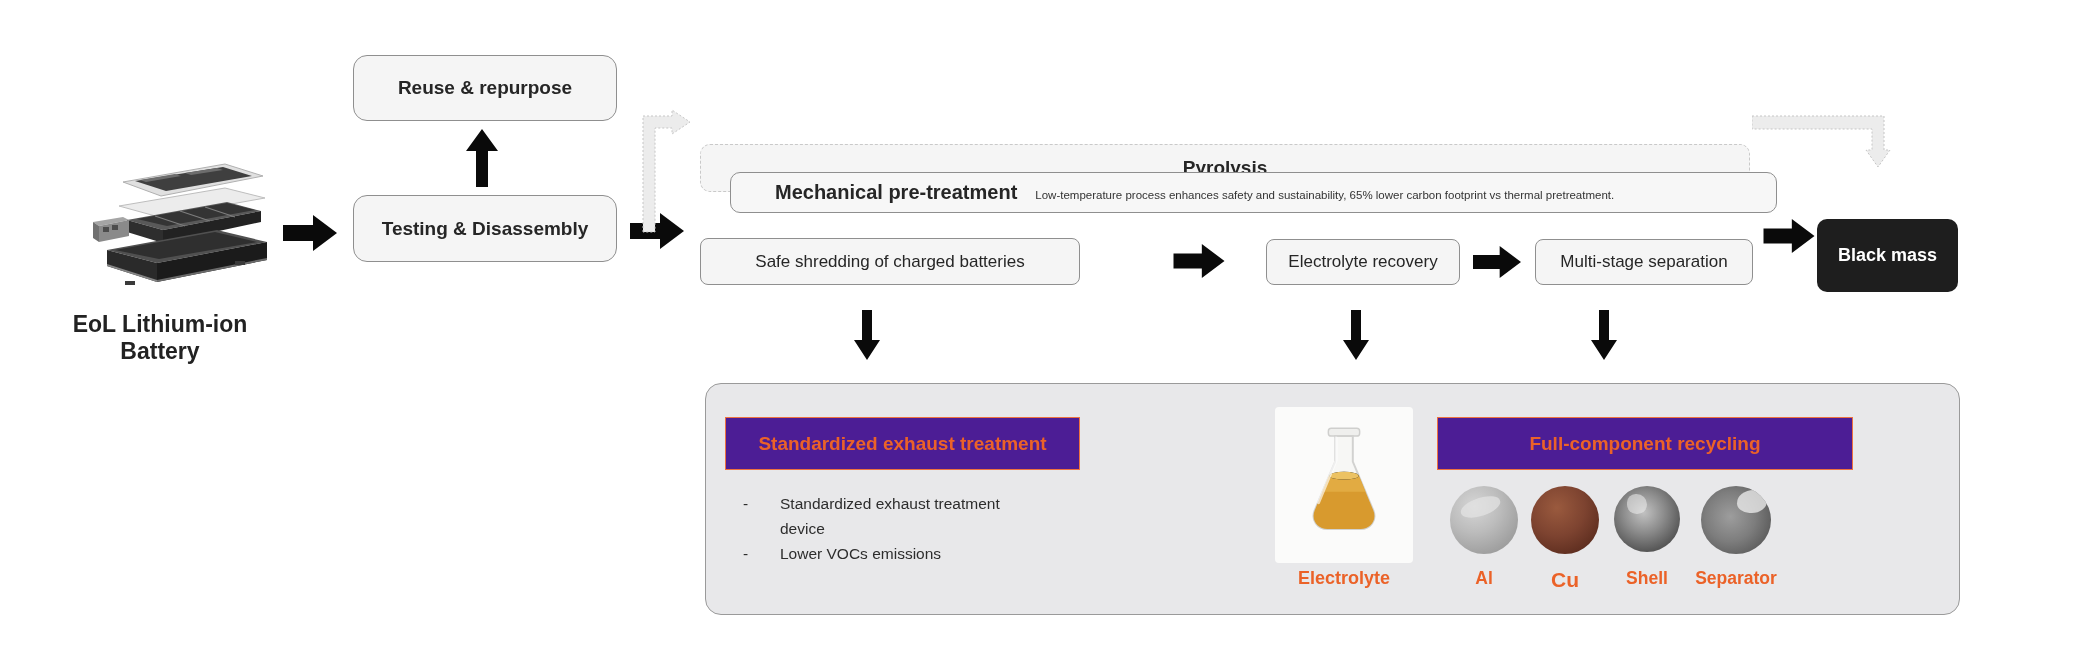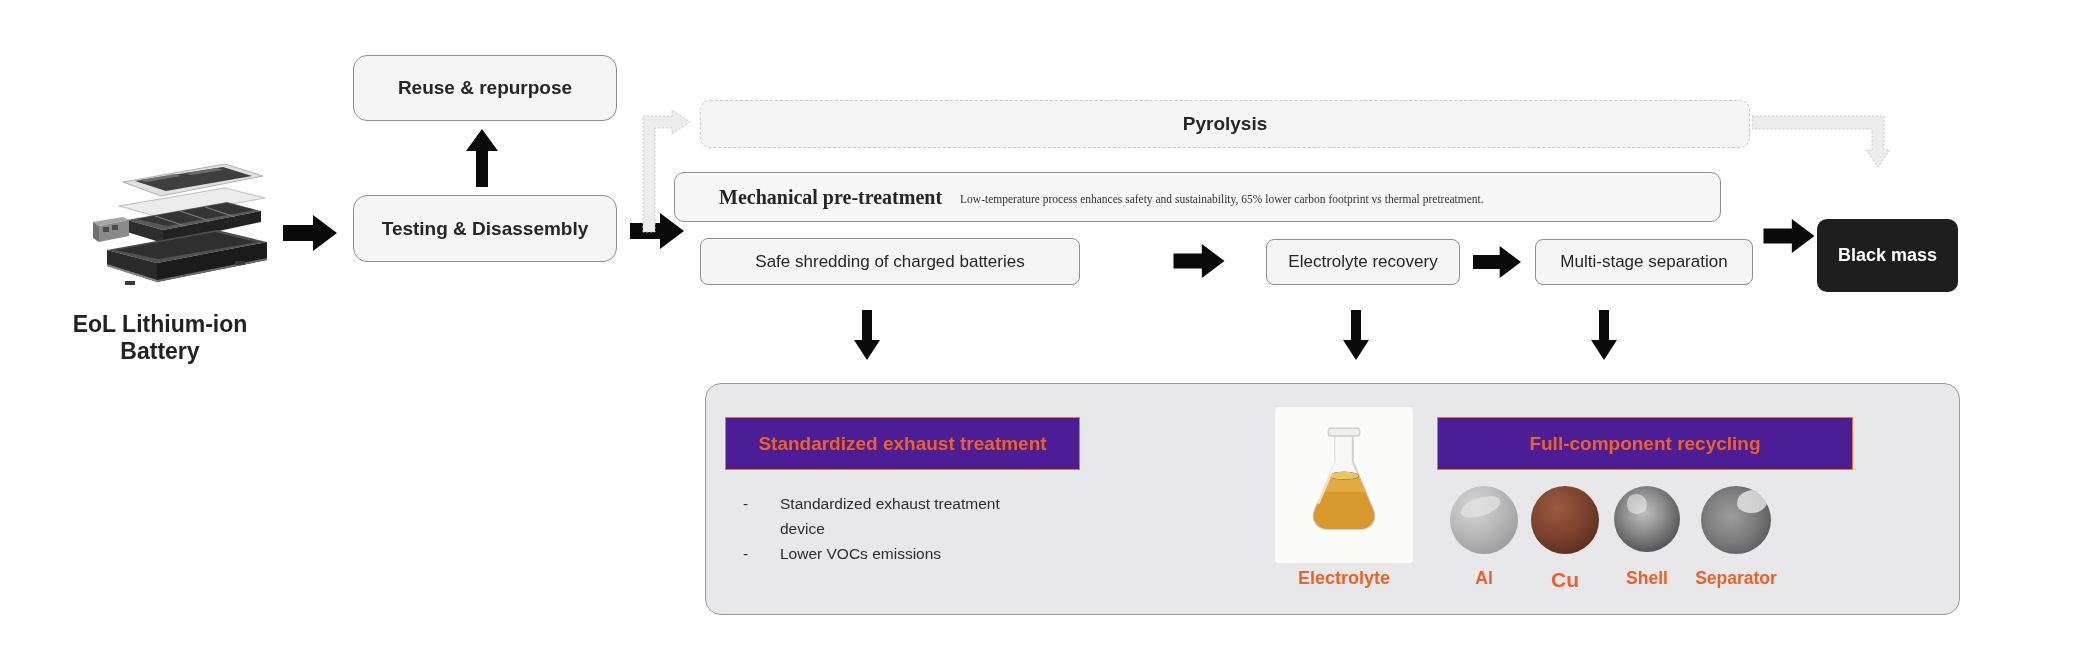--- a/index.html
+++ b/index.html
@@ -8,21 +8,21 @@
     font-family:"Liberation Sans","DejaVu Sans",sans-serif;color:#262626;overflow:hidden;
   }
   .abs{position:absolute;}
   .fbox{
     position:absolute;box-sizing:border-box;background:#f5f5f5;border:1px solid #8f8f8f;
     border-radius:14px;display:flex;align-items:center;justify-content:center;
     font-weight:600;color:#262626;
   }
   .fbox.primary{font-size:19px;}
   .fbox.row{font-size:17px;font-weight:500;border-radius:8px;}
-  .fbox.dashedbox{border:1.5px dashed #c9c9c9;border-radius:10px;font-size:19px;background:#f5f5f5;}
+  .fbox.dashedbox{border:1.5px dashed #c9c9c9;border-radius:10px;font-size:19px;background:#f5f5f5;margin-top:44px;}
   .blackbox{
     position:absolute;box-sizing:border-box;background:#1e1e1e;border-radius:10px;
     display:flex;align-items:center;justify-content:center;color:#ffffff;font-size:18px;font-weight:600;
   }
   .mech{
     position:absolute;box-sizing:border-box;background:#f7f7f7;border:1px solid #8f8f8f;border-radius:10px;
     display:flex;align-items:baseline;padding-left:44px;
   }
   .mech .title{font-size:20px;font-weight:600;color:#262626;align-self:center;}
   .mech .note{font-size:11.5px;font-weight:500;color:#333333;margin-left:18px;align-self:center;padding-top:4px;}
@@ -117,21 +117,21 @@
   </svg>
 
   <div class="fbox dashedbox" style="left:700px;top:100px;width:1050px;height:48px;">
     <span>Pyrolysis</span>
   </div>
 
   <svg class="abs" style="left:1752px;top:112px;" width="142" height="60" viewBox="0 0 142 60">
     <polygon points="0,4 132,4 132,38 138,38 126,55 114,38 120,38 120,17 0,17" fill="#ececec" stroke="#c6c6c6" stroke-width="1" stroke-dasharray="2 2"></polygon>
   </svg>
 
-  <div class="mech" style="left:674px;top:172px;width:1047px;height:50px;font-family:Liberation Serif, serif;">
+  <div class="mech" style="left:730px;top:172px;width:1047px;height:41px;">
     <span class="title">Mechanical pre-treatment</span>
     <span class="note">Low-temperature process enhances safety and sustainability, 65% lower carbon footprint vs thermal pretreatment.</span>
   </div>
 
   <div class="fbox row" style="left:700px;top:238px;width:380px;height:47px;">
     <span>Safe shredding of charged batteries</span>
   </div>
 
   <svg class="abs" style="left:1173px;top:244px;" width="52" height="34" viewBox="0 0 54 36">
     <polygon points="0,10 30,10 30,0 54,18 30,36 30,26 0,26" fill="#0a0a0a"></polygon>

